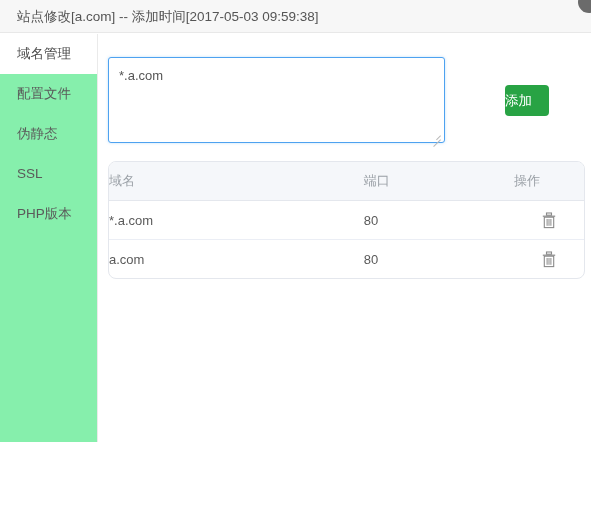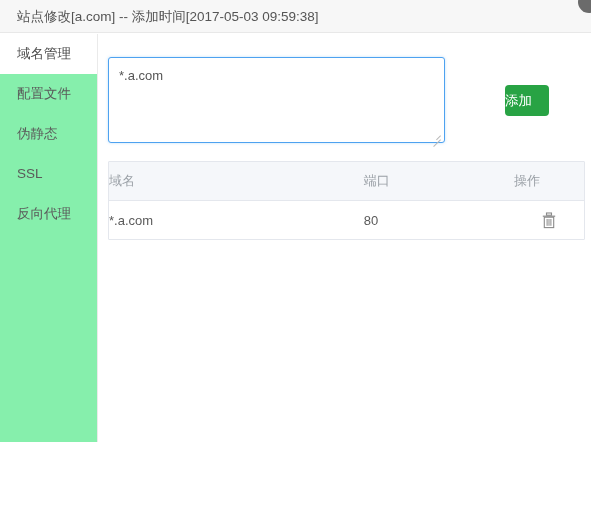--- a/index.html
+++ b/index.html
@@ -155,21 +155,21 @@
     text-align: left;
   }
 
   
   .table-wrap {
     position: absolute;
     left: 9px;
     top: 127px;
     width: 477px;
     border: 1px solid #e4e7ed;
-    border-radius: 1px;
+    border-radius: 8px;
     box-sizing: border-box;
     overflow: hidden;
     background: #ffffff;
   }
   table.dom-table {
     width: 100%;
     border-collapse: collapse;
     font-size: 13px;
   }
   table.dom-table thead th {
@@ -219,21 +219,21 @@
     <div class="side-item">
       <span>配置文件</span>
     </div>
     <div class="side-item">
       <span>伪静态</span>
     </div>
     <div class="side-item">
       <span>SSL</span>
     </div>
     <div class="side-item">
-      <span>反向代理</span>
+      <span>PHP版本</span>
     </div>
   </div>
 
   <div class="main">
 
     <div class="form-row">
       <textarea class="domain-textarea" placeholder="" style="">*.a.com</textarea>
       <div class="resize-grip">
         <span class="g1"></span>
           <span class="g2"></span>
@@ -260,18 +260,34 @@
                   <rect x="5.5" y="1" width="5" height="2.2" fill="none" stroke="#8a8a8a" stroke-width="1.1"></rect>
                   <rect x="1.8" y="3.6" width="12.4" height="1.2" fill="#8a8a8a"></rect>
                   <rect x="3.3" y="5.2" width="9.4" height="10.4" fill="none" stroke="#8a8a8a" stroke-width="1.1"></rect>
                   <rect x="5.6" y="7" width="1" height="6.8" fill="#8a8a8a"></rect>
                   <rect x="7.5" y="7" width="1" height="6.8" fill="#8a8a8a"></rect>
                   <rect x="9.4" y="7" width="1" height="6.8" fill="#8a8a8a"></rect>
                 </svg>
               </span>
             </td>
           </tr>
+          <tr>
+            <td class="col-domain">a.com</td>
+            <td class="col-port">80</td>
+            <td class="col-act">
+              <span class="trash-btn">
+                <svg width="16" height="17" viewBox="0 0 16 17">
+                  <rect x="5.5" y="1" width="5" height="2.2" fill="none" stroke="#8a8a8a" stroke-width="1.1"></rect>
+                  <rect x="1.8" y="3.6" width="12.4" height="1.2" fill="#8a8a8a"></rect>
+                  <rect x="3.3" y="5.2" width="9.4" height="10.4" fill="none" stroke="#8a8a8a" stroke-width="1.1"></rect>
+                  <rect x="5.6" y="7" width="1" height="6.8" fill="#8a8a8a"></rect>
+                  <rect x="7.5" y="7" width="1" height="6.8" fill="#8a8a8a"></rect>
+                  <rect x="9.4" y="7" width="1" height="6.8" fill="#8a8a8a"></rect>
+                </svg>
+              </span>
+            </td>
+          </tr>
         </tbody>
       </table>
     </div>
 
   </div>
 </div>
 
 </body></html>

